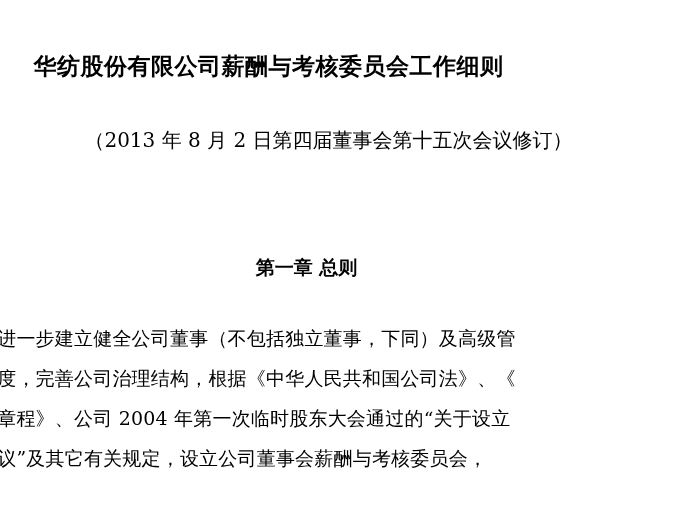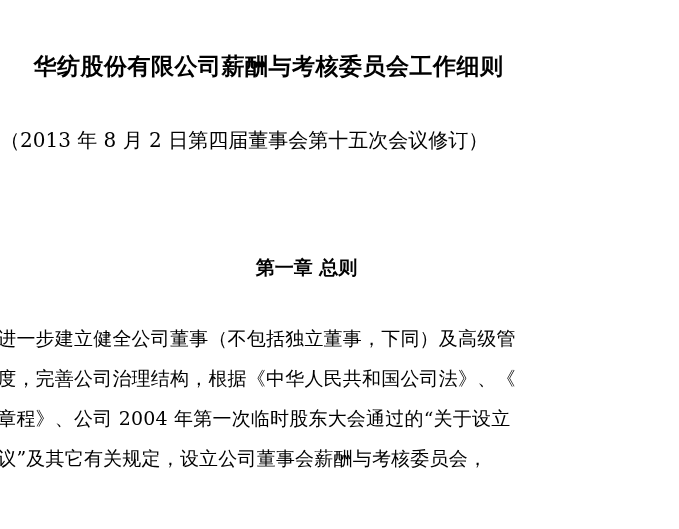--- a/index.html
+++ b/index.html
@@ -30,20 +30,21 @@
     font-weight: bold;
     letter-spacing: 0.5px;
     line-height: 32px;
     white-space: nowrap;
   }
   .doc-subtitle {
     position: absolute;
     top: 125px;
     left: 0;
     width: 657px;
+    text-align: center;
     font-size: 20px;
     line-height: 30px;
     white-space: nowrap;
   }
   .chapter-heading {
     position: absolute;
     top: 253px;
     left: 0;
     width: 613px;
     text-align: center;

